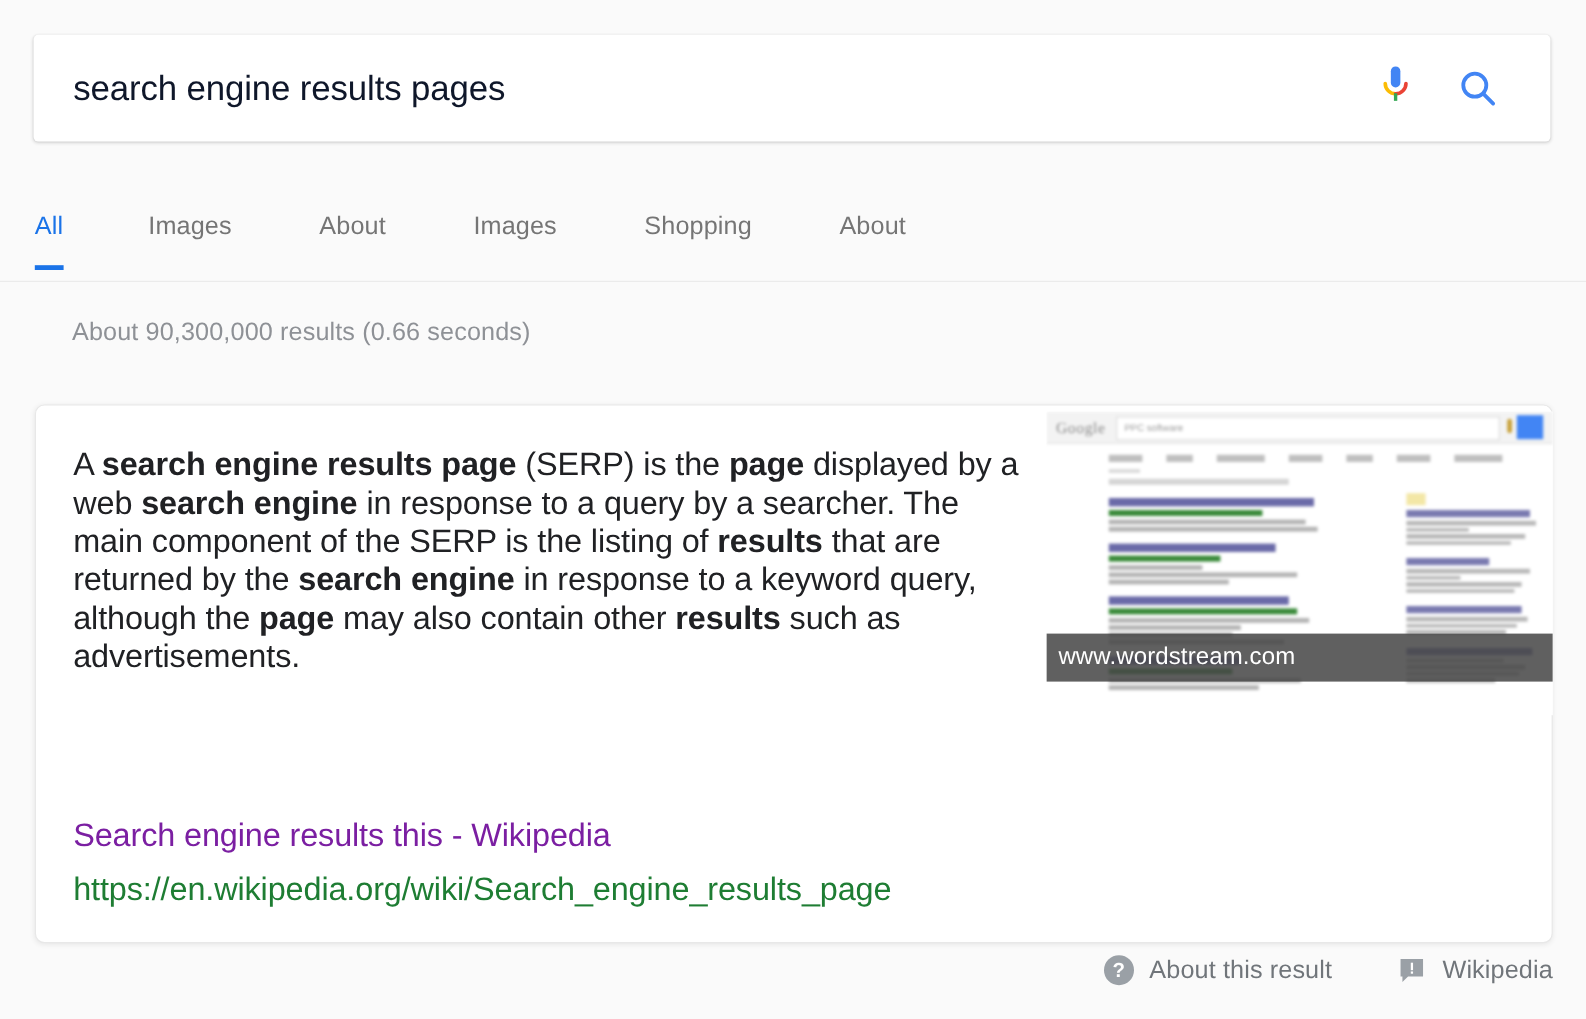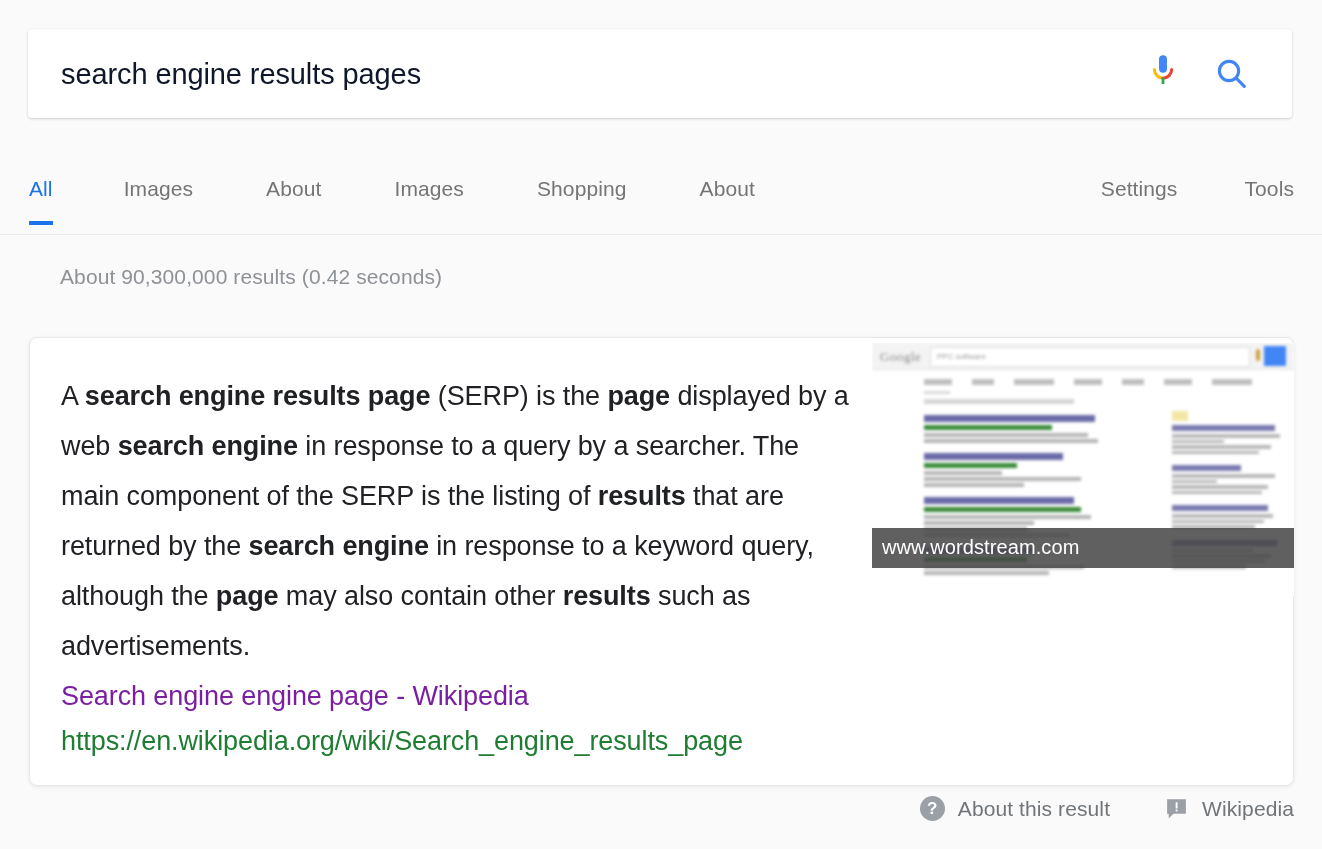--- a/index.html
+++ b/index.html
@@ -136,21 +136,21 @@
     box-shadow: 0 1px 4px rgba(0,0,0,0.07);
     box-sizing: border-box;
   }
 
   .snippet-text {
     position: absolute;
     left: 31px;
     top: 33px;
     width: 790px;
     font-size: 27px;
-    line-height: 50px;
+    line-height: 32px;
     color: #202124;
     letter-spacing: -0.1px;
   }
   .snippet-text b { font-weight: 700; }
 
   .snippet-title {
     position: absolute;
     left: 31px;
     top: 343px;
     font-size: 27px;
@@ -302,34 +302,30 @@
 <nav class="nav">
   <div class="nav-inner">
     <div class="nav-left">
       <div class="nav-item active">All</div>
       <div class="nav-item">Images</div>
       <div class="nav-item">About</div>
       <div class="nav-item">Images</div>
       <div class="nav-item">Shopping</div>
       <div class="nav-item">About</div>
     </div>
-    <div class="nav-right">
-      <div class="nav-item">Settings</div>
-      <div class="nav-item">Tools</div>
-    </div>
   </div>
 </nav>
 
-<div class="result-stats">About 90,300,000 results (0.42 seconds)</div>
+<div class="result-stats">About 90,300,000 results (0.66 seconds)</div>
 
 <div class="card">
 
   <div class="snippet-text">A <b>search engine results page</b> (SERP) is the <b>page</b> displayed by a web <b>search engine</b> in response to a query by a searcher. The main component of the SERP is the listing of <b>results</b> that are returned by the <b>search engine</b> in response to a keyword query, although the <b>page</b> may also contain other <b>results</b> such as advertisements.</div>
 
-  <a class="snippet-title" href="#">Search engine engine page - Wikipedia</a>
+  <a class="snippet-title" href="#">Search engine results this - Wikipedia</a>
   <div class="snippet-url">https://en.wikipedia.org/wiki/Search_engine_results_page</div>
 
   <div class="thumb">
     <div class="fserp">
       <div class="fserp-topbar"></div>
       <div class="fserp-logo">Google</div>
       <div class="fserp-sbox">
         <div class="fserp-sbox-txt">PPC software</div>
       </div>
       <div class="fserp-mic"></div>

